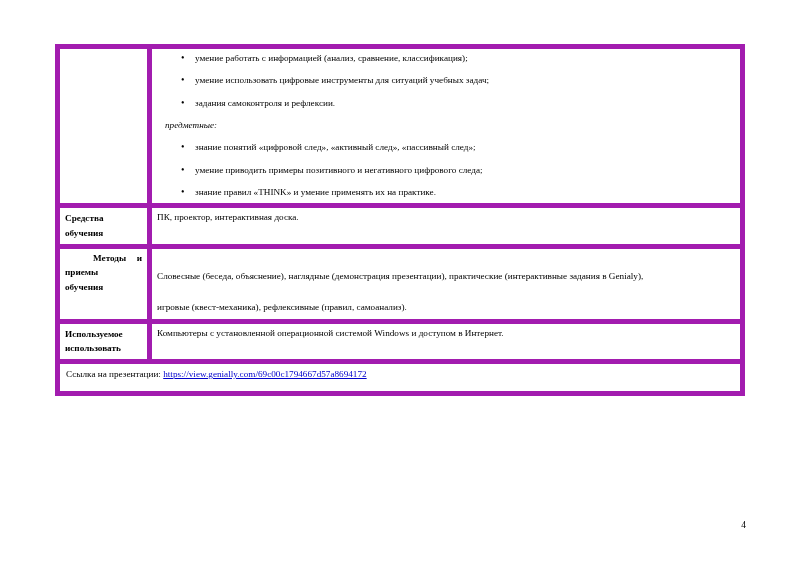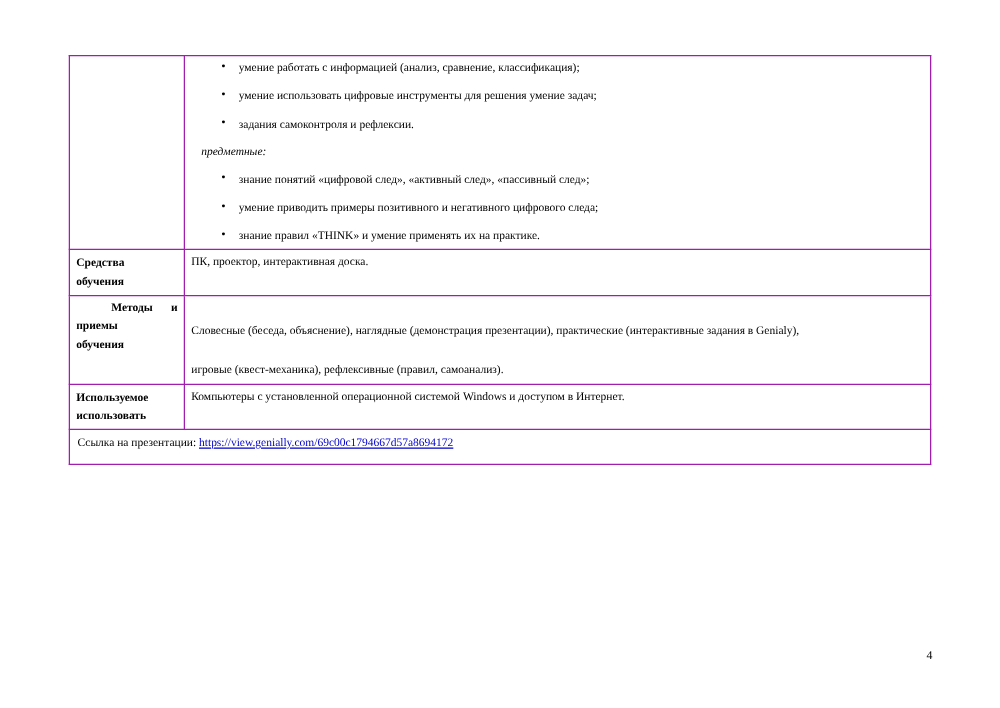--- a/index.html
+++ b/index.html
@@ -24,21 +24,21 @@
   }
   .doc-table {
     position: absolute;
     left: 55px;
     top: 44px;
     width: 690px;
     border-collapse: collapse;
     table-layout: fixed;
   }
   .doc-table td {
-    border: 1px solid #a21caf;
+    border: 5px solid #a21caf;
     vertical-align: top;
     padding: 3px 5px 4px 5px;
     font-size: 9.2px;
     line-height: 1.45;
   }
   .col-label {
     width: 92px;
     font-weight: bold;
   }
   .label-split {
@@ -104,21 +104,21 @@
     <colgroup>
       <col class="col-label">
       <col>
     </colgroup>
     <tbody>
       <tr>
         <td class="col-label"></td>
         <td>
           <ul class="bullet-list">
             <li>умение работать с информацией (анализ, сравнение, классификация);</li>
-            <li>умение использовать цифровые инструменты для решения умение задач;</li>
+            <li>умение использовать цифровые инструменты для ситуаций учебных задач;</li>
             <li>задания самоконтроля и рефлексии.</li>
           </ul>
           <div class="italic-head">предметные:</div>
           <ul class="bullet-list">
             <li>знание понятий «цифровой след», «активный след», «пассивный след»;</li>
             <li>умение приводить примеры позитивного и негативного цифрового следа;</li>
             <li>знание правил «THINK» и умение применять их на практике.</li>
           </ul>
         </td>
       </tr>

